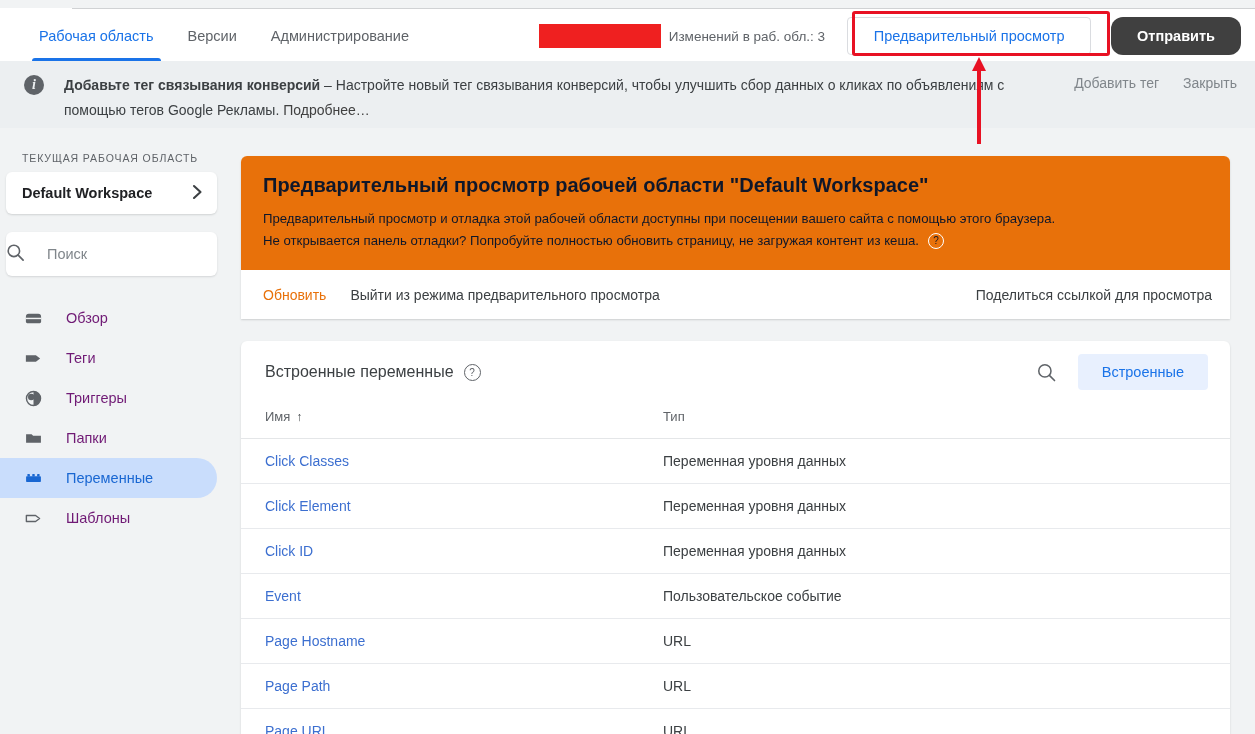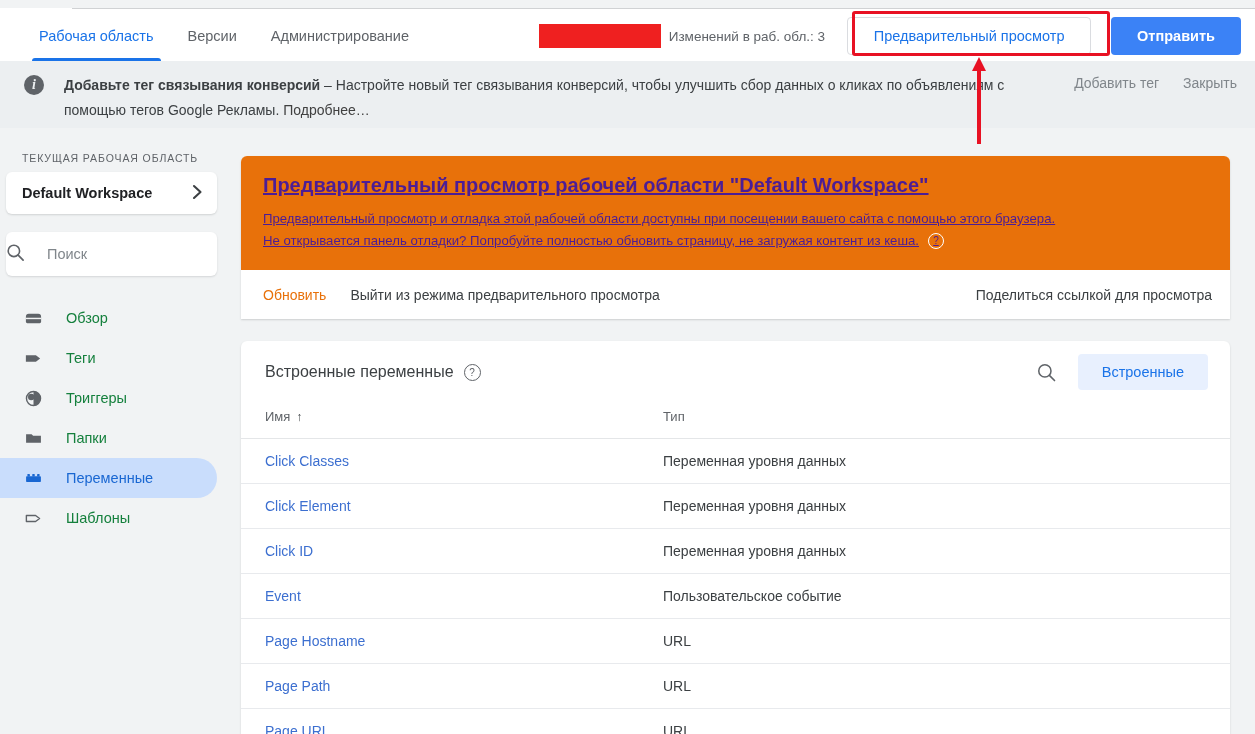--- a/index.html
+++ b/index.html
@@ -113,22 +113,22 @@
     padding: 0 16px;
     white-space: nowrap;
   }
   .btn-submit {
     height: 38px;
     margin-left: 20px;
     display: flex;
     align-items: center;
     justify-content: center;
     border: none;
-    border-radius: 4px;
-    background: #3b82f6;
+    border-radius: 12px;
+    background: #404040;
     color: #ffffff;
     font-size: 14.5px;
     font-weight: bold;
     font-family: inherit;
     cursor: pointer;
     padding: 0 26px;
     white-space: nowrap;
   }
 
   
@@ -246,21 +246,21 @@
   .nav { margin-top: 22px; }
   .nav-item {
     position: relative;
     height: 40px;
     display: flex;
     align-items: center;
     padding-left: 22px;
     margin-right: 16px;
     border-radius: 0 20px 20px 0;
     cursor: pointer;
-    color: #15803d;
+    color: #701a75;
     font-size: 14.5px;
   }
   .nav-item.active {
     background: #c9ddfc;
     color: #1967d2;
   }
   .nav-icon {
     width: 22px; height: 22px;
     display: flex;
     align-items: center;
@@ -283,22 +283,21 @@
   .preview-banner {
     margin: 28px 25px 0 8px;
     background: #ffffff;
     border-radius: 6px 6px 0 0;
     box-shadow: 0 1px 2px rgba(60,64,67,.2);
   }
   .preview-orange {
     background: #e8710a;
     border-radius: 6px 6px 0 0;
     padding: 16px 22px 18px 22px;
-    color: #4c1d95;
-    text-decoration: underline;
+    color: #0f172a;
   }
   .preview-title {
     font-size: 20px;
     font-weight: bold;
     line-height: 26px;
     margin-bottom: 10px;
   }
   .preview-line {
     font-size: 13.2px;
     line-height: 22px;

